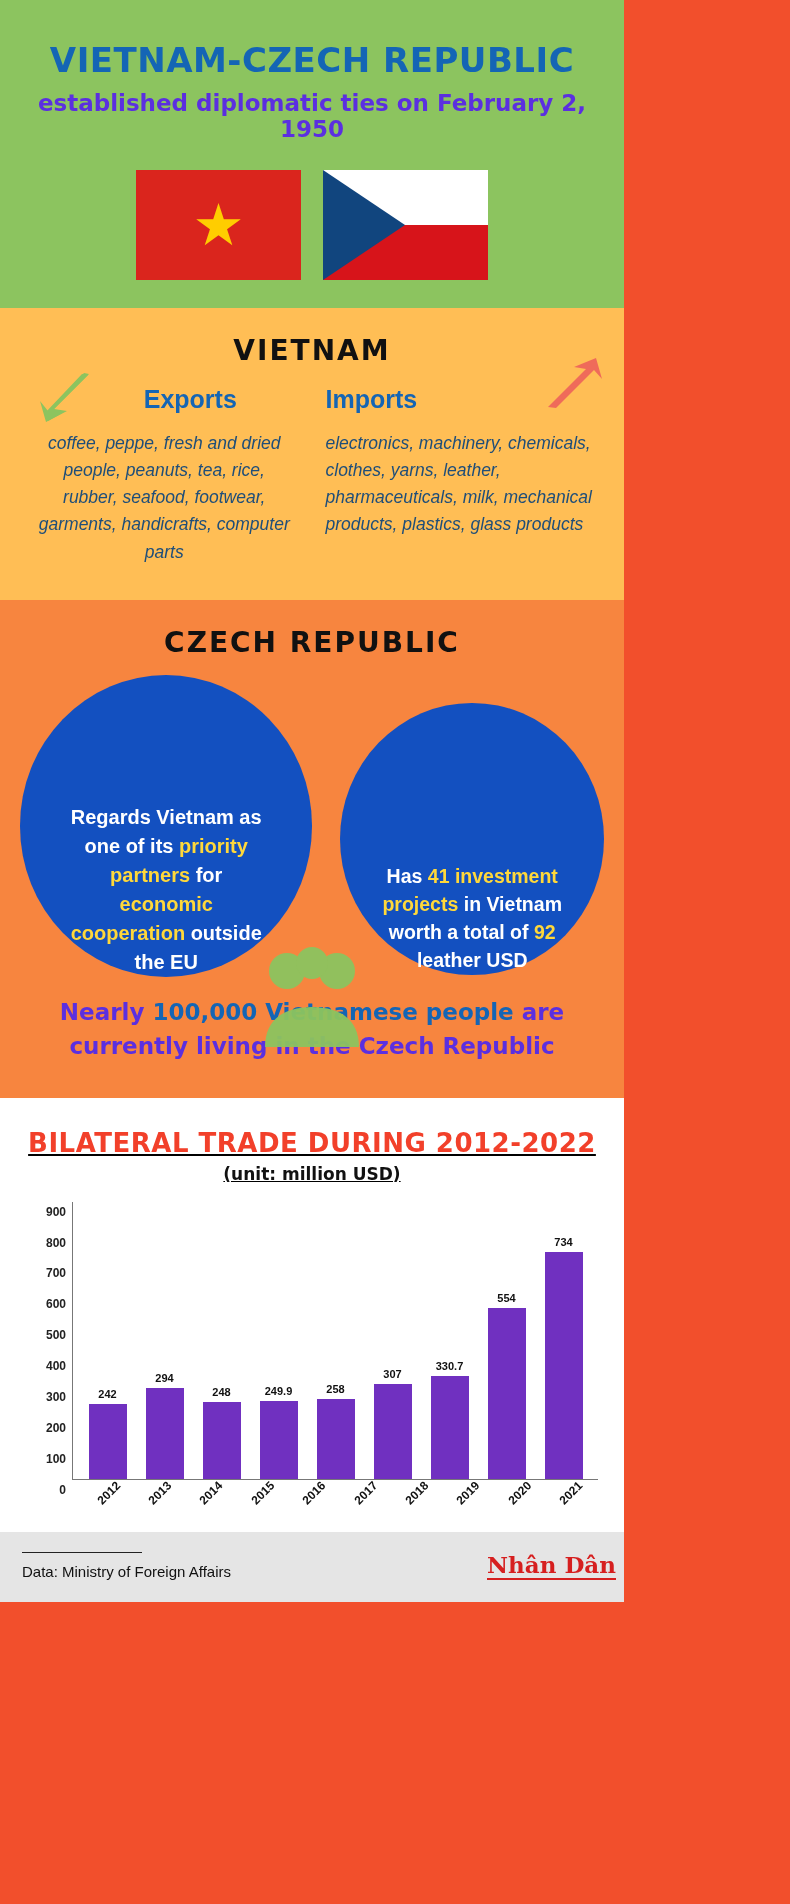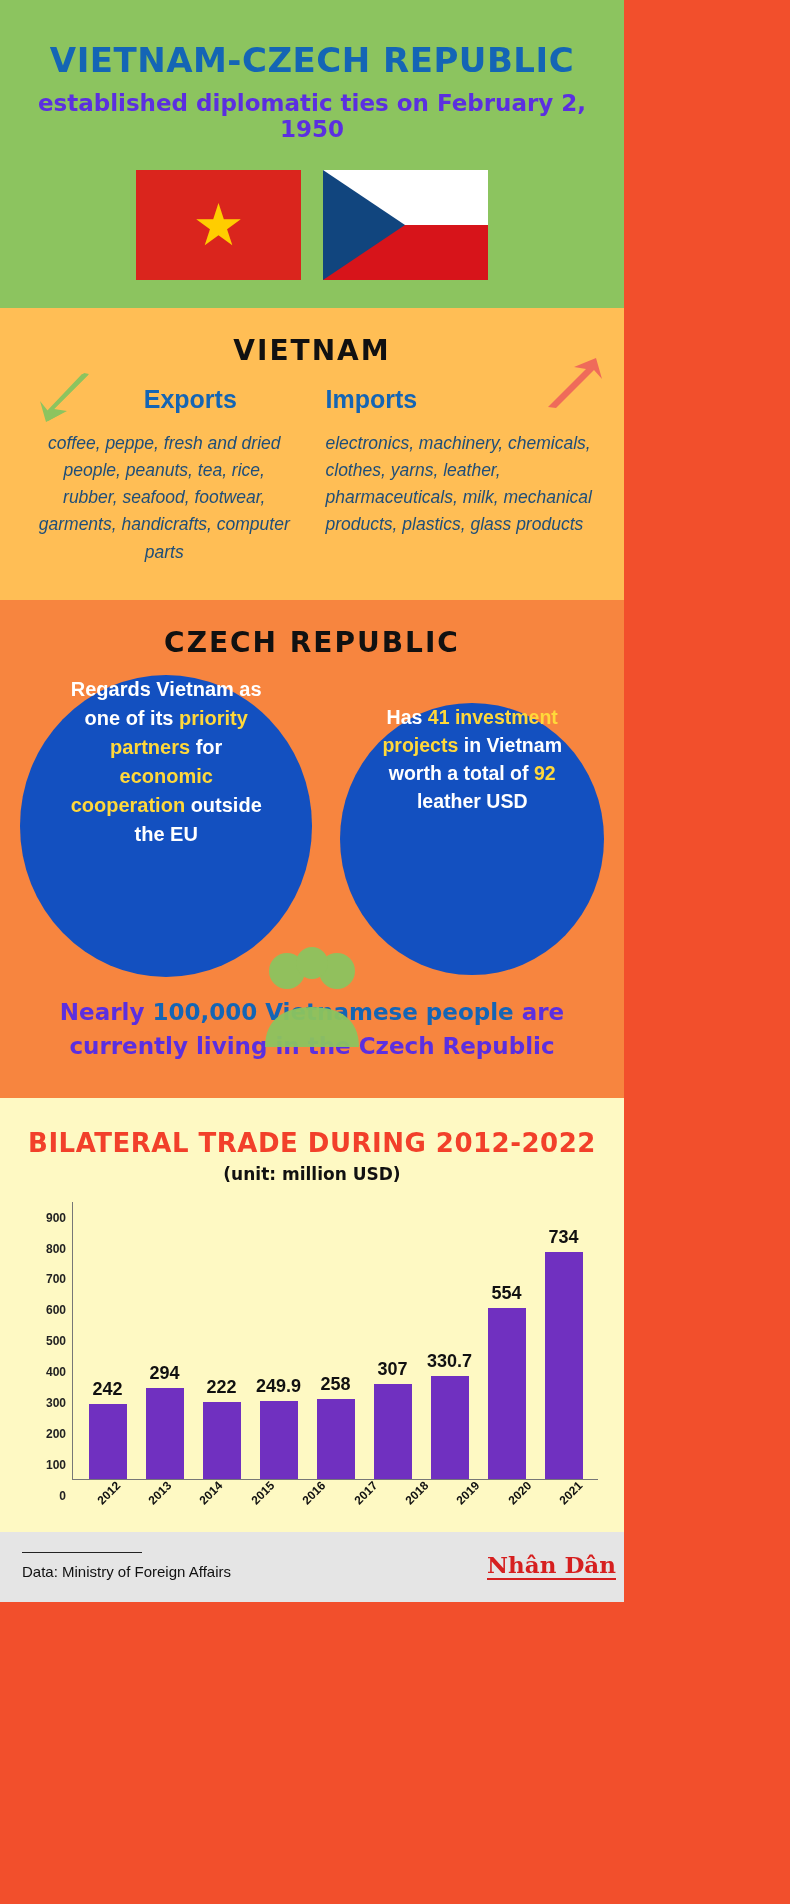--- a/index.html
+++ b/index.html
@@ -120,21 +120,21 @@
     margin-top: 16px;
     display: flex;
     justify-content: center;
     gap: 28px;
     align-items: flex-start;
   }
   .circle {
     border-radius: 50%;
     background: #1350c0;
     display: flex;
-    align-items: flex-start;
+    align-items: flex-end;
     justify-content: center;
     text-align: center;
     color: #ffffff;
     font-weight: bold;
   }
   .circle-1 { width: 302px; height: 302px; padding: 0 42px; font-size: 20px; line-height: 1.45; }
   .circle-2 { width: 272px; height: 272px; margin-top: 28px; padding: 0 40px; font-size: 19.5px; line-height: 1.45; }
   .hl { color: #ffd83a; }
   .people-line {
     position: relative;
@@ -154,22 +154,23 @@
     transform: translateX(-50%);
     top: -48px;
     width: 130px;
     height: 110px;
     z-index: 1;
     opacity: 0.95;
   }
 
   
   .sec-chart {
-    background: #fef9c3;
+    background: #ffffff;
     padding: 30px 16px 10px 16px;
+    text-decoration: underline;
   }
   .chart-title {
     text-align: center;
     font-family: "DejaVu Sans", sans-serif;
     font-weight: bold;
     font-size: 26px;
     color: #f2402a;
     letter-spacing: 0.5px;
     text-transform: uppercase;
   }
@@ -181,21 +182,21 @@
     font-size: 17px;
     color: #111111;
   }
   .chart-area {
     position: relative;
     height: 320px;
     margin: 18px 10px 0 10px;
   }
   .y-axis {
     position: absolute;
-    left: 0; top: 16px; bottom: 42px;
+    left: 0; top: 10px; bottom: 42px;
     width: 46px;
   }
   .y-tick {
     position: absolute;
     right: 6px;
     transform: translateY(-50%);
     font-size: 12px;
     font-weight: bold;
     color: #222;
   }
@@ -220,21 +221,21 @@
     flex-direction: column;
     align-items: center;
     justify-content: flex-end;
     height: 100%;
   }
   .bar {
     width: 38px;
     background: #7030c0;
   }
   .bar-val {
-    font-size: 18px;
+    font-size: 11px;
     font-weight: bold;
     color: #111;
     margin-bottom: 4px;
   }
   .x-labels {
     position: absolute;
     left: 46px; right: 0; bottom: 0;
     height: 42px;
     display: flex;
     justify-content: space-around;
@@ -371,21 +372,21 @@
         <div class="bars">
             <div class="bar-wrap">
               <div class="bar-val">242</div>
               <div class="bar" style="height: 74.7511px; background: rgb(112, 48, 192);"></div>
             </div>
             <div class="bar-wrap">
               <div class="bar-val">294</div>
               <div class="bar" style="height: 90.8133px; background: rgb(112, 48, 192);"></div>
             </div>
             <div class="bar-wrap">
-              <div class="bar-val">222</div>
+              <div class="bar-val">248</div>
               <div class="bar" style="height: 76.6044px; background: rgb(112, 48, 192);"></div>
             </div>
             <div class="bar-wrap">
               <div class="bar-val">249.9</div>
               <div class="bar" style="height: 77.1913px; background: rgb(112, 48, 192);"></div>
             </div>
             <div class="bar-wrap">
               <div class="bar-val">258</div>
               <div class="bar" style="height: 79.6933px; background: rgb(112, 48, 192);"></div>
             </div>

